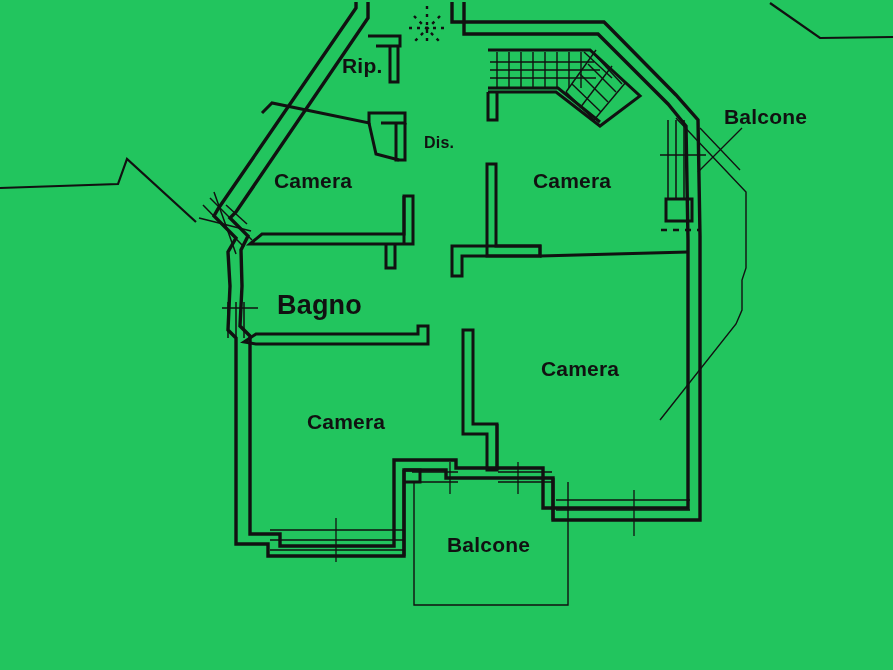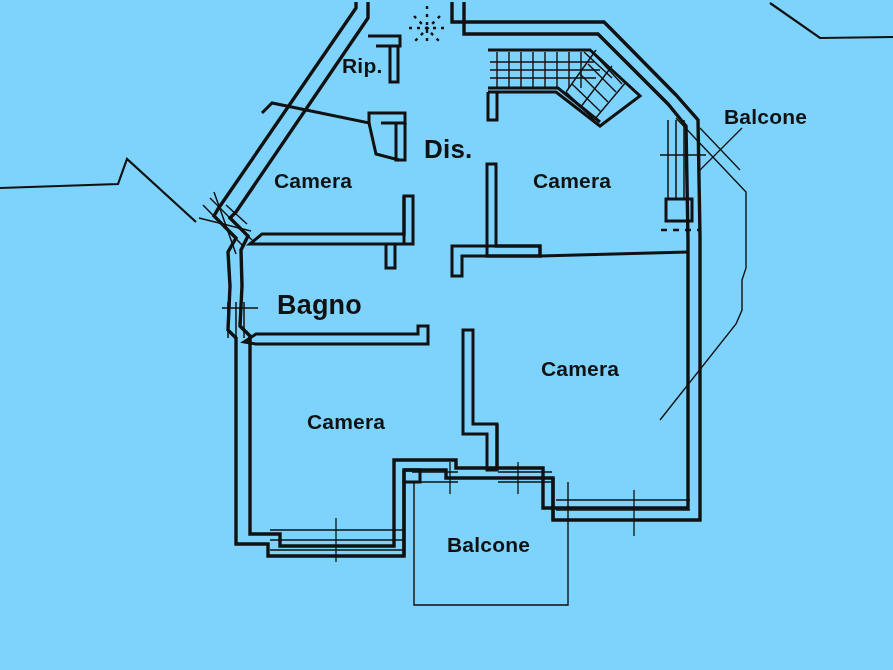--- a/index.html
+++ b/index.html
@@ -4,21 +4,21 @@
 <style>
   html, body {
     margin: 0;
     padding: 0;
     background: #ffffff;
   }
   #plan-root {
     position: relative;
     width: 893px;
     height: 670px;
-    background: #7dd3fc;
+    background: #22c55e;
     overflow: hidden;
     font-family: "Liberation Sans", sans-serif;
   }
   #plan-svg {
     position: absolute;
     left: 0;
     top: 0;
     width: 893px;
     height: 670px;
     display: block;
@@ -239,21 +239,21 @@
         <line x1="742" y1="128" x2="698" y2="172"></line>
       </g>
 
       <path d="M 414,482 L 414,605 L 568,605 L 568,482"></path>
     </g>
 
   </svg>
 
   <div class="room-label" style="left:342px; top:54px; font-size:21px;">Rip.</div>
 
-  <div class="room-label" style="left:424px; top:134px; font-size:26px;">Dis.</div>
+  <div class="room-label" style="left:424px; top:134px; font-size:16px;">Dis.</div>
 
   <div class="room-label" style="left:274px; top:169px; font-size:21px;">Camera</div>
 
   <div class="room-label" style="left:533px; top:169px; font-size:21px;">Camera</div>
 
   <div class="room-label" style="left:724px; top:105px; font-size:21px;">Balcone</div>
 
   <div class="room-label" style="left:277px; top:290px; font-size:27px;">Bagno</div>
 
   <div class="room-label" style="left:541px; top:357px; font-size:21px;">Camera</div>

